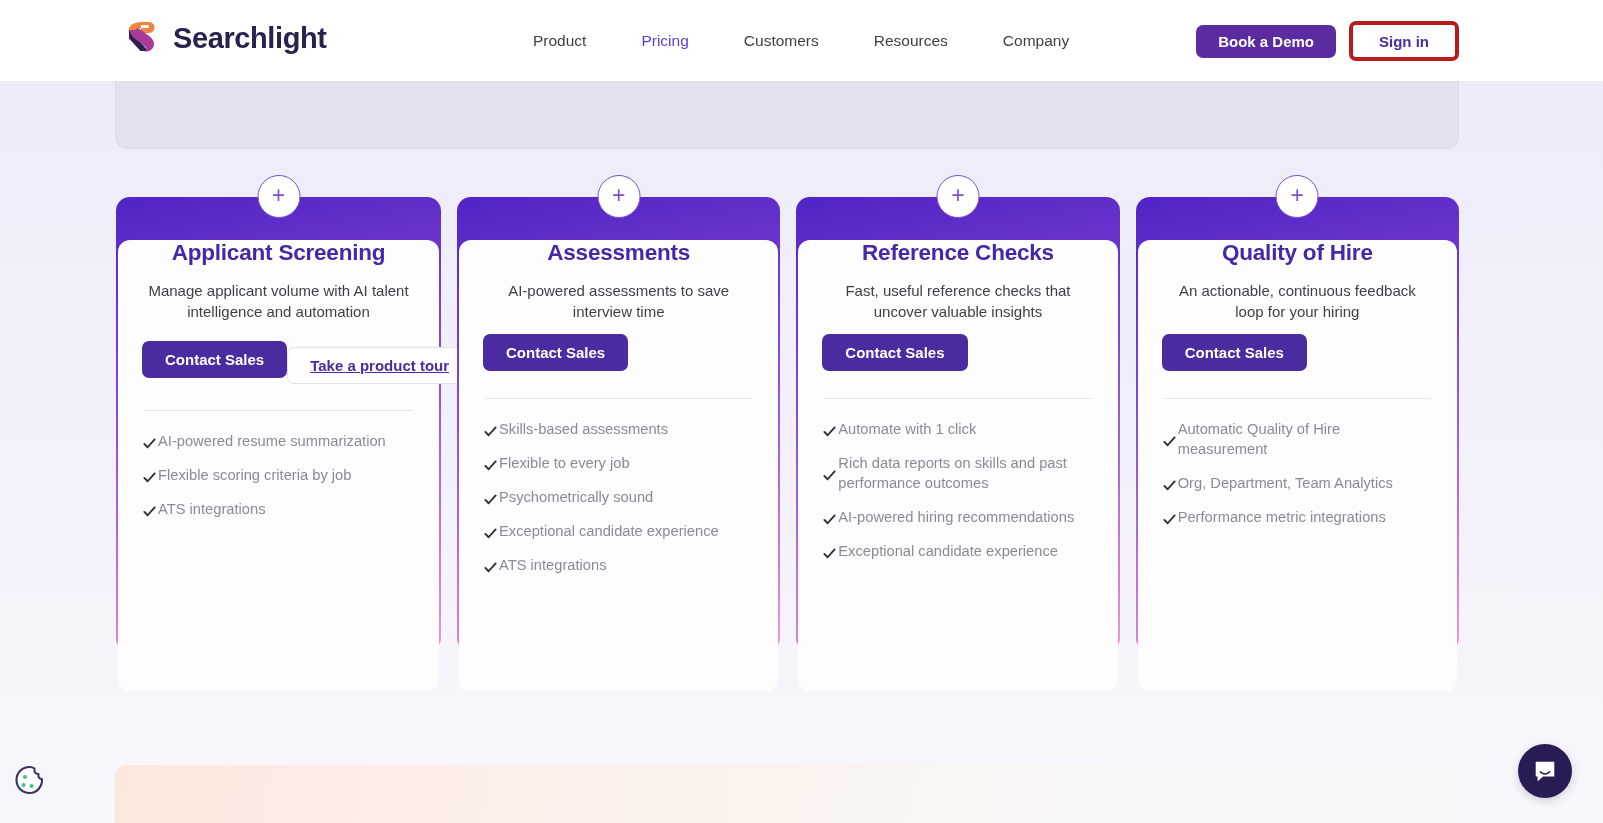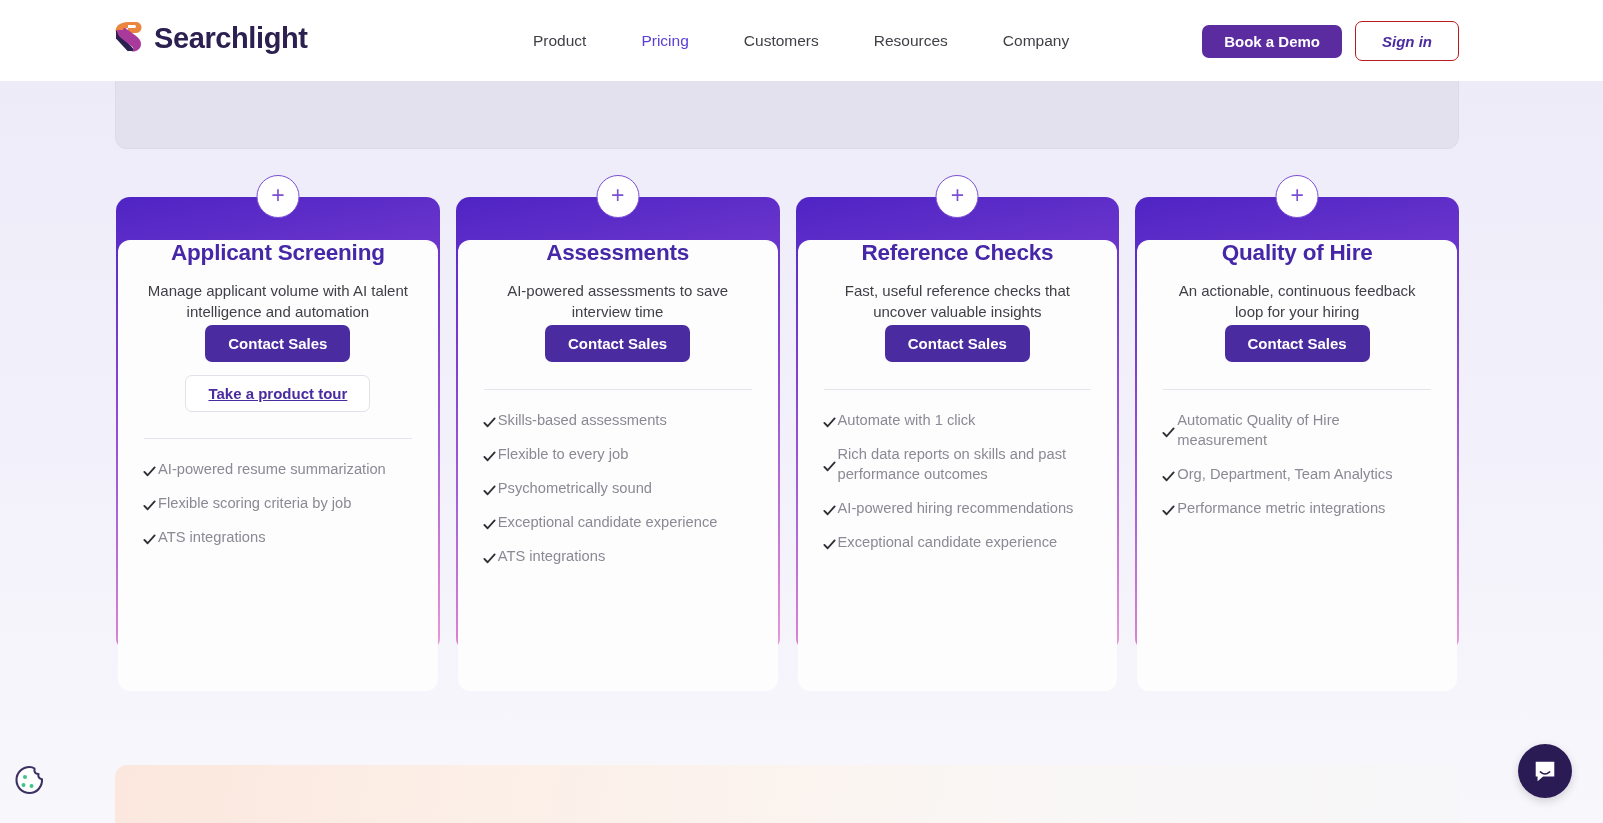--- a/index.html
+++ b/index.html
@@ -37,25 +37,25 @@
     width: 1603px;
     height: 81px;
     background: #ffffff;
     display: flex;
     align-items: center;
     z-index: 40;
   }
 
   .logo-wrap {
     position: absolute;
-    left: 112px;
+    left: 125px;
     top: 21px;
     display: flex;
     align-items: center;
-    gap: 10px;
+    gap: 16px;
     cursor: pointer;
   }
 
   .logo-mark {
     width: 32px; height: 34px;
     display: block;
   }
 
   .logo-text {
     font-size: 29px;
@@ -107,28 +107,27 @@
     cursor: pointer;
     font-family: inherit;
     white-space: nowrap;
   }
 
   .btn-signin {
     background: #ffffff;
     color: #4b2ba0;
     font-size: 15px;
     font-weight: bold;
-    border: 1px solid #b91c1c;
+    border: 4px solid #b91c1c;
     border-radius: 7px;
     padding: 0 26px;
     height: 40px;
     cursor: pointer;
     font-family: inherit;
     white-space: nowrap;
-    font-style: italic;
   }
 
   
   .top-panel {
     position: absolute;
     left: 115px;
     top: 81px;
     width: 1344px;
     height: 68px;
     background: #e4e1ef;
@@ -204,23 +203,23 @@
     text-align: center;
     font-size: 15px;
     color: #3f3f46;
     line-height: 1.37;
     margin-top: 15px;
     padding: 0 4px;
   }
 
   .card-cta-wrap {
     display: flex;
-    flex-direction: column;
-    align-items: center;
-    margin-top: 3px;
+    flex-direction: row;
+    align-items: center;
+    margin-top: 12px;
   }
 
   .btn-contact {
     background: #4b2ba0;
     color: #ffffff;
     font-size: 15px;
     font-weight: bold;
     border: none;
     border-radius: 7px;
     height: 37px;

